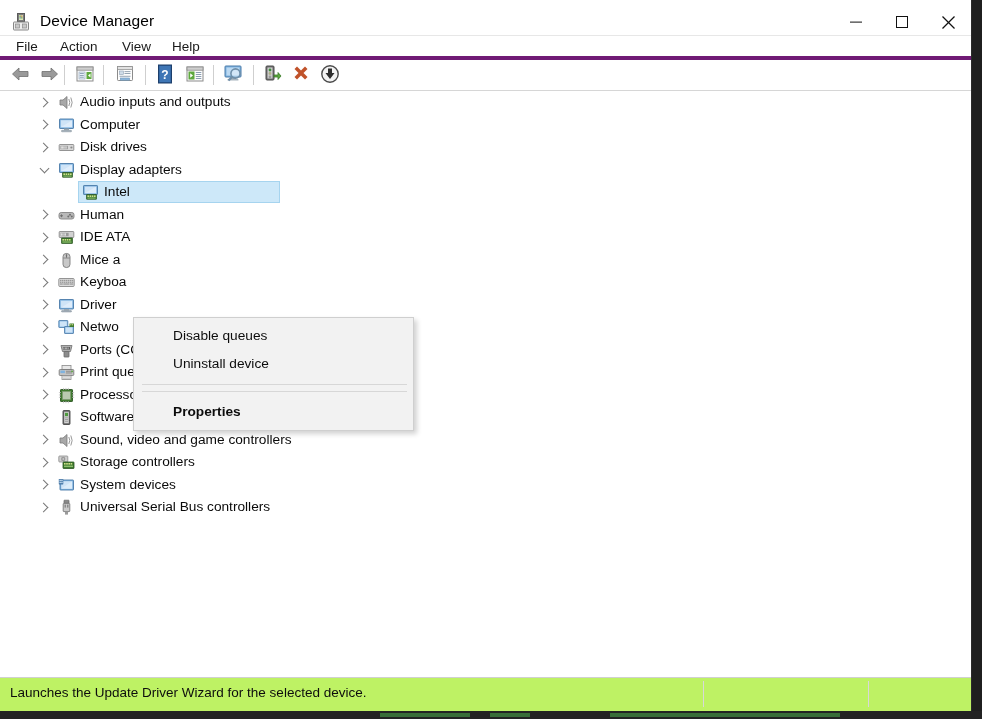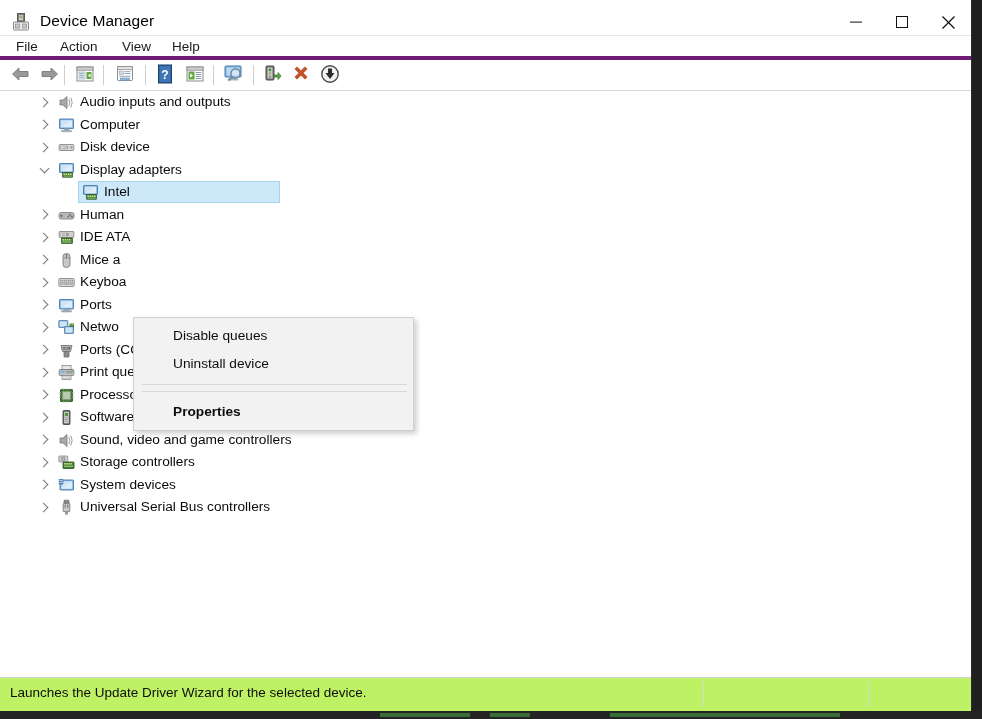--- a/index.html
+++ b/index.html
@@ -435,21 +435,21 @@
             <rect x="1.2" y="5.5" width="14.6" height="6" rx="0.8" fill="#d8d8d8" stroke="#8a8a8a" stroke-width="0.9"></rect>
             <rect x="2.4" y="6.8" width="7.5" height="3.4" fill="#9a9a9a"></rect>
             <rect x="2.9" y="7.3" width="0.9" height="2.4" fill="#e8e8e8"></rect>
             <rect x="4.1" y="7.3" width="0.9" height="2.4" fill="#e8e8e8"></rect>
             <rect x="5.3" y="7.3" width="0.9" height="2.4" fill="#e8e8e8"></rect>
             <rect x="6.5" y="7.3" width="0.9" height="2.4" fill="#e8e8e8"></rect>
             <rect x="7.7" y="7.3" width="0.9" height="2.4" fill="#e8e8e8"></rect>
             <circle cx="13.4" cy="8.5" r="1.1" fill="#8a8a8a"></circle>
           </svg>
         </span>
-        <span class="row-label">Disk device</span>
+        <span class="row-label">Disk drives</span>
       </div>
 
       <div class="row d1">
         <span class="twisty">
             <span class="chev down"></span>
           </span>
         <span class="row-icon">
           <svg width="17" height="17" viewBox="0 0 17 17">
             <rect x="1.5" y="1.5" width="14" height="9" rx="0.6" fill="#7fb3e0" stroke="#4a7aa8" stroke-width="0.9"></rect>
             <rect x="2.8" y="2.6" width="11.4" height="6.6" fill="#cfe4f7"></rect>
@@ -575,21 +575,21 @@
           </span>
         <span class="row-icon">
           <svg width="17" height="17" viewBox="0 0 17 17">
             <rect x="1.5" y="2.5" width="14" height="9.5" rx="0.6" fill="#7fb3e0" stroke="#4a7aa8" stroke-width="0.9"></rect>
             <rect x="2.8" y="3.7" width="11.4" height="7" fill="#cfe4f7"></rect>
             <path d="M2.8 10.7 L14.2 3.7 L14.2 10.7 Z" fill="#eaf4fd" opacity="0.6"></path>
             <rect x="6" y="12" width="5" height="1.6" fill="#9aa7b2"></rect>
             <rect x="3.5" y="13.6" width="10" height="1.4" rx="0.5" fill="#a8b4be" stroke="#7d8a95" stroke-width="0.5"></rect>
           </svg>
         </span>
-        <span class="row-label">Ports</span>
+        <span class="row-label">Driver</span>
       </div>
 
       <div class="row d1">
         <span class="twisty">
             <span class="chev right"></span>
           </span>
         <span class="row-icon">
           <svg width="17" height="17" viewBox="0 0 17 17">
             <rect x="0.8" y="1.5" width="9" height="7" rx="0.5" fill="#7fb3e0" stroke="#4a7aa8" stroke-width="0.8"></rect>
             <rect x="1.8" y="2.4" width="7" height="5.2" fill="#cfe4f7"></rect>

